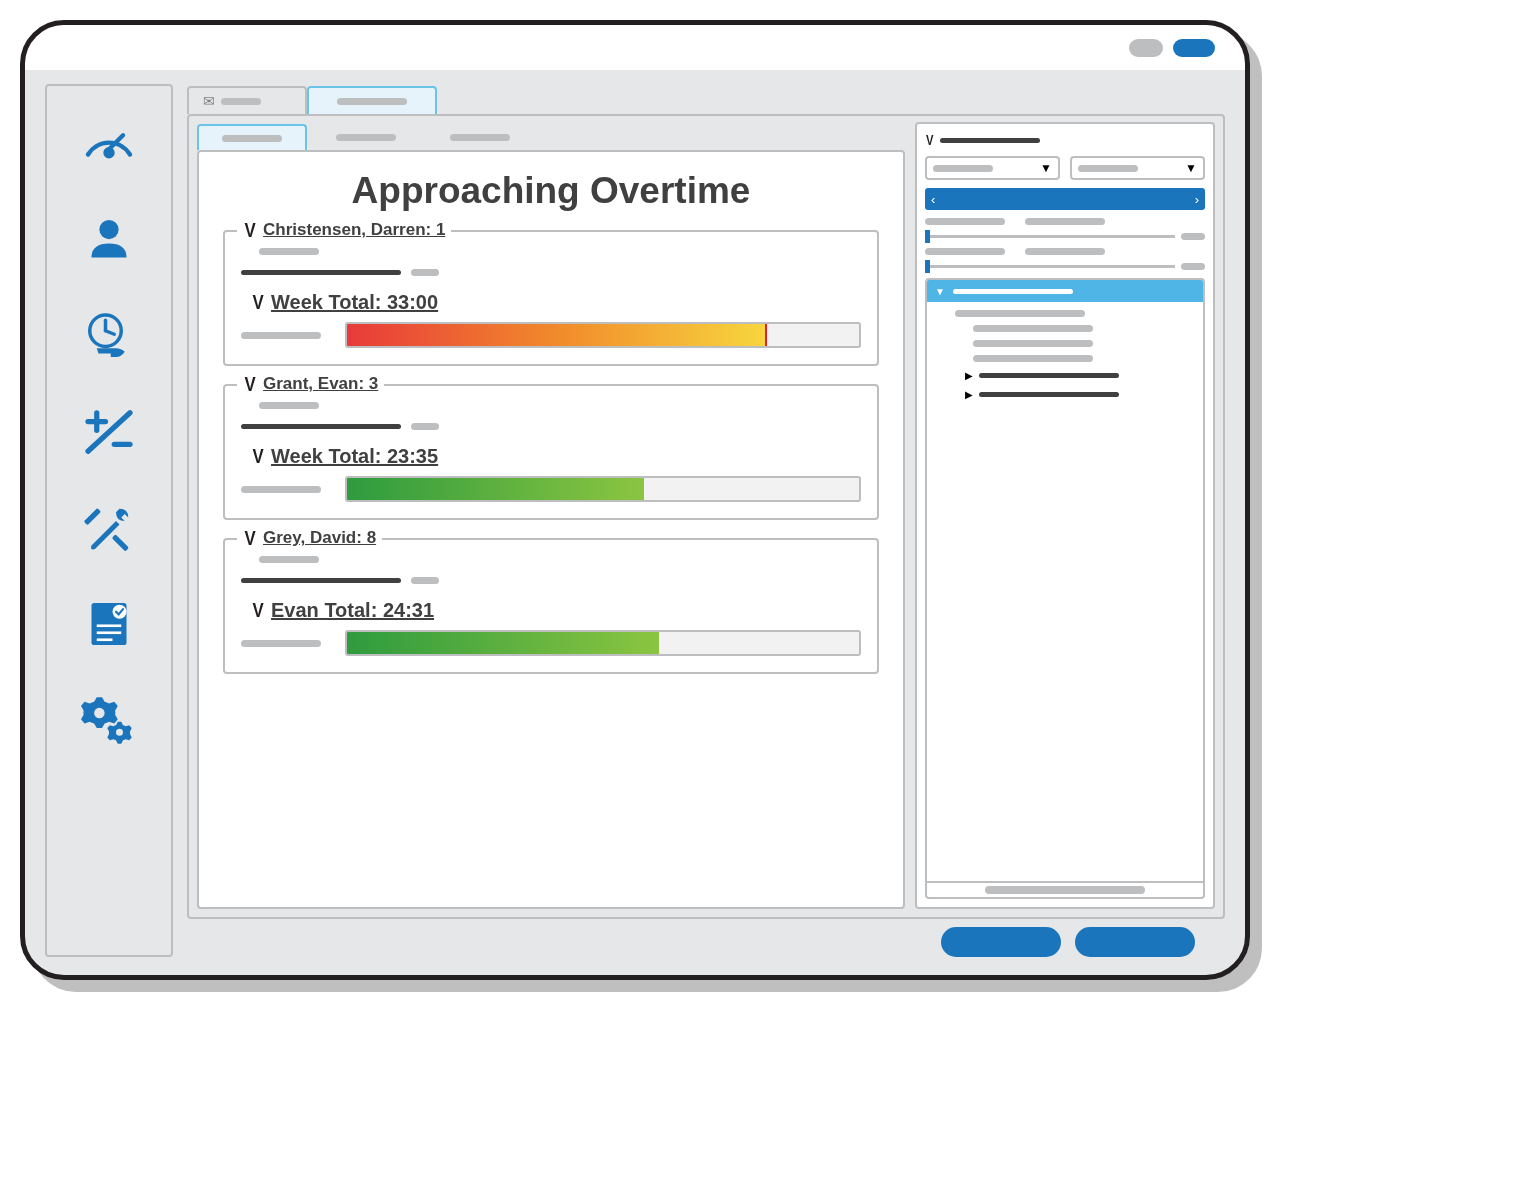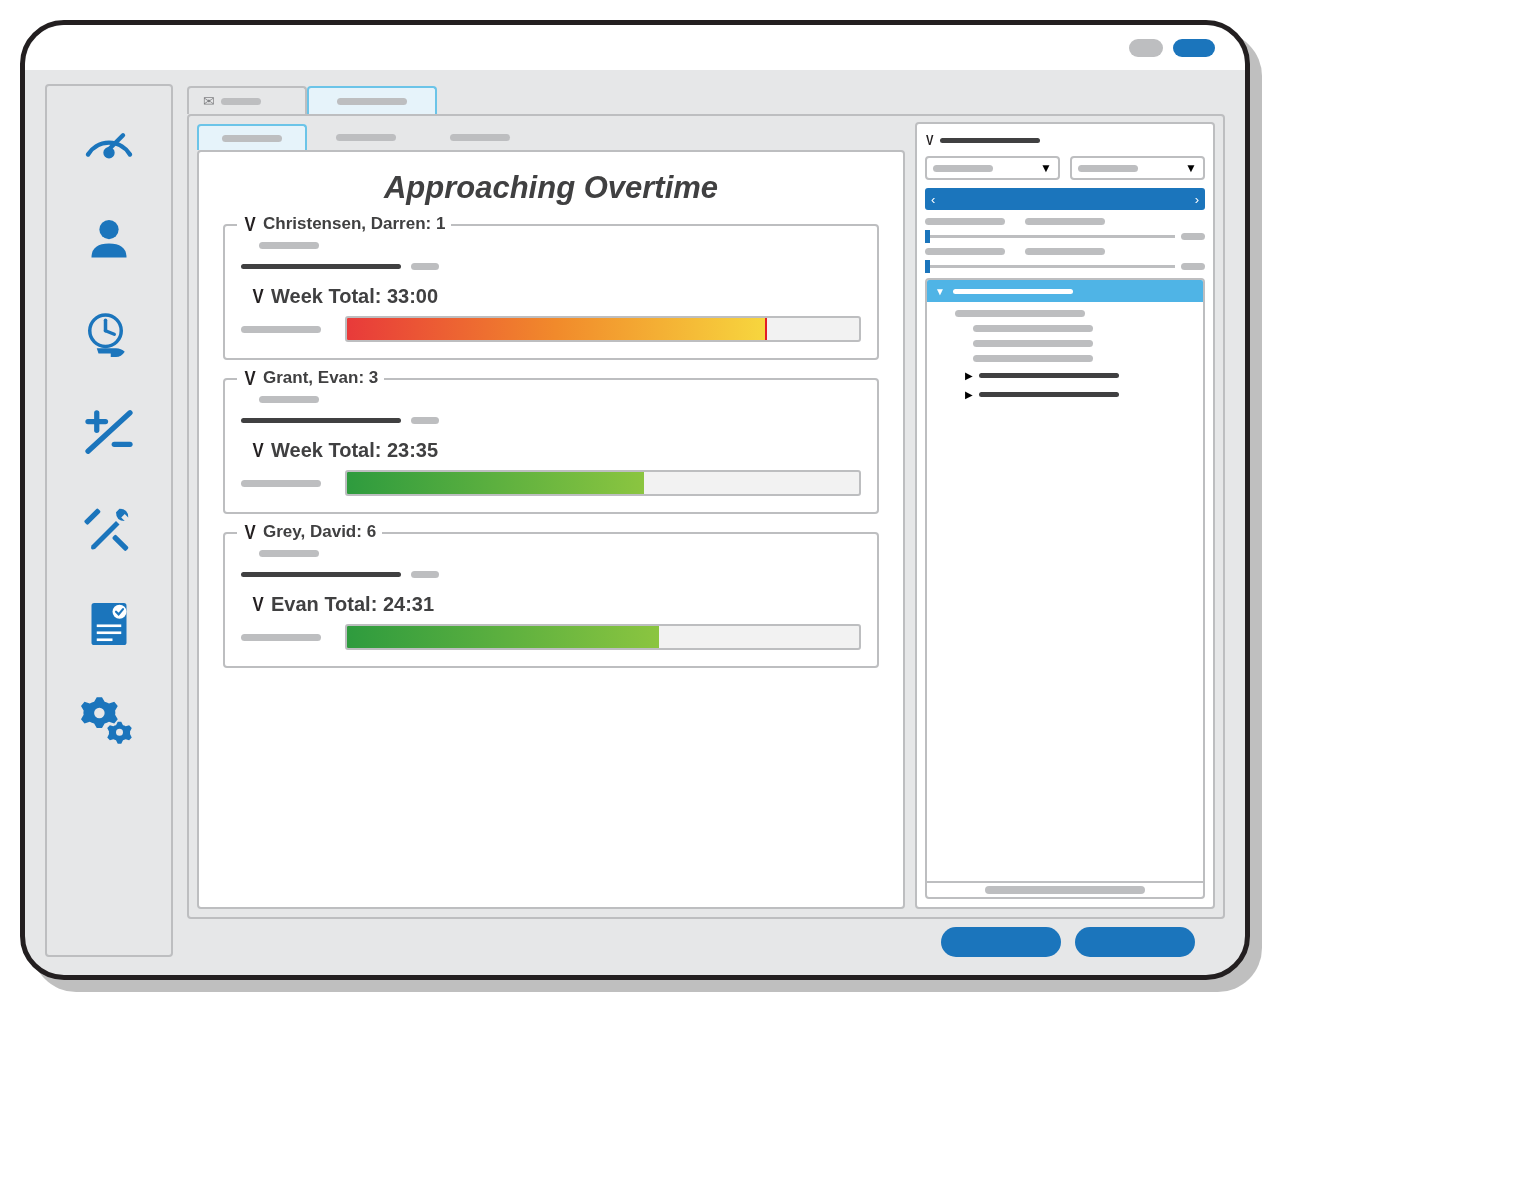--- a/index.html
+++ b/index.html
@@ -79,36 +79,35 @@
   }
   .sub-tab.active { background: #e6f3fa; border-color: #6bc4e8; }
   .sub-tab:nth-child(2), .sub-tab:nth-child(3) { border: none; background: transparent; }
   .content-card {
     border: 2px solid #bdbec0; border-radius: 4px; background: #fff;
     flex: 1; padding: 14px 24px; overflow: auto;
   }
   .ph { background: #bdbec0; border-radius: 4px; height: 7px; }
   .ph-dark { background: #404041; }
   .title {
-    font-size: 31px; font-weight: 700; color: #404041; text-align: center;
+    font-size: 37px; font-weight: 700; color: #404041; text-align: center;
     margin: 4px 0 18px 0;
-    font-style: italic;
   }
   .employee-block {
     border: 2px solid #bdbec0; border-radius: 4px;
     padding: 10px 16px 16px 16px; margin-bottom: 18px;
     position: relative;
   }
   .legend-header {
     position: absolute; top: -14px; left: 12px;
     display: flex; align-items: center; gap: 6px;
     background: #fff; padding: 0 6px;
   }
   .caret { font-size: 21px; font-weight: 700; color: #231f20; transform: scaleX(0.8); }
-  .legend-text { font-size: 17px; font-weight: 700; color: #404041; }
+  .legend-text { font-size: 17px; font-weight: 700; color: #404041; text-decoration: underline; }
   .sub-legend {
     display: flex; align-items: center; gap: 6px;
     margin-top: 10px;
   }
   .sub-legend .legend-text { font-size: 20px; }
   .prog-row { display: flex; align-items: center; gap: 14px; margin-top: 8px; }
   .prog-label { width: 90px; }
   .prog-track {
     flex: 1; border: 2px solid #bdbec0; border-radius: 3px; height: 26px;
     background: #f2f2f2; overflow: hidden;
@@ -325,21 +324,21 @@
                   </div>
                 <div class="prog-track">
                   <div class="prog-fill grad-green" style="width:58%"></div>
                 </div>
               </div>
             </div>
 
             <div class="employee-block" style="margin-bottom:0">
               <div class="legend-header">
                 <span class="caret">V</span>
-                <span class="legend-text">Grey, David: 6</span>
+                <span class="legend-text">Grey, David: 8</span>
               </div>
               <div style="margin-top:6px; margin-left:18px;">
                   <div class="ph" style="width:60px"></div>
                 </div>
               <div style="display:flex; align-items:center; gap:10px; margin-top:14px;">
                 <div class="ph ph-dark" style="width:160px; height:5px"></div>
                 <div class="ph" style="width:28px"></div>
               </div>
               <div class="sub-legend" style="margin-left:10px; margin-top:14px;">
                 <span class="caret">V</span>

